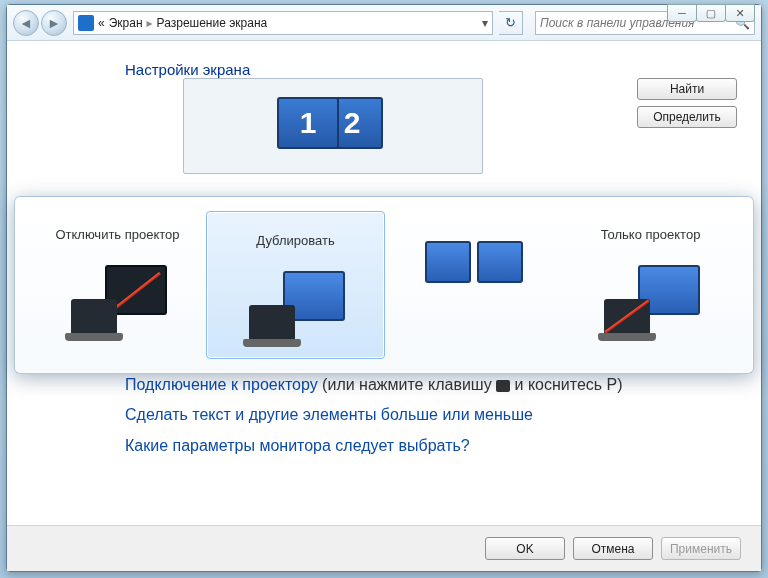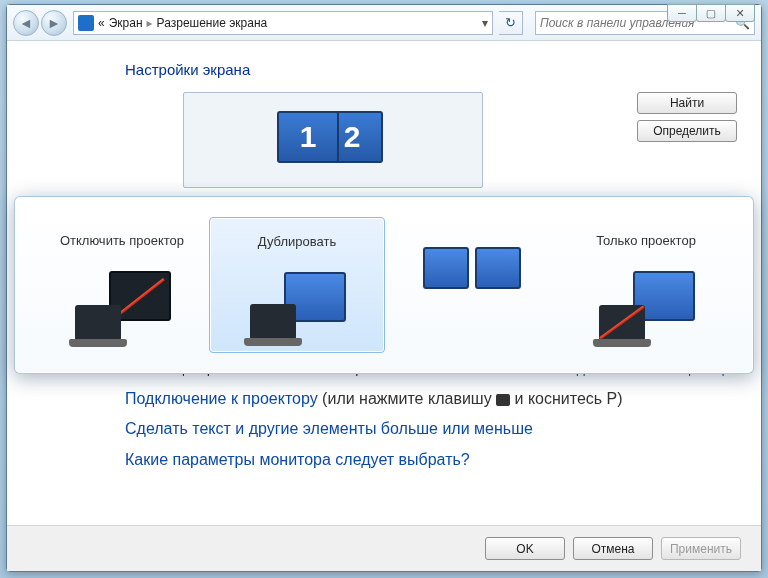--- a/index.html
+++ b/index.html
@@ -111,21 +111,20 @@
   .searchbox .search-icon { color: #3a6aa0; }
   .content {
     flex: 1;
     background: #fff;
     padding: 20px 24px 10px 118px;
     overflow: hidden;
   }
   .page-title {
     color: #003399;
     font-size: 15px;
-    margin-bottom: 14px;
   }
   .preview-row {
     display: flex;
     align-items: flex-start;
     gap: 20px;
   }
   .monitor-preview {
     width: 300px; height: 96px;
     border: 1px solid #b0c0d0;
     background: #eef4f8;
@@ -203,38 +202,39 @@
   .projector-overlay {
     position: absolute;
     top: 196px;
     left: 14px; right: 14px;
     height: 178px;
     background: linear-gradient(#fff, #f6fafd);
     border: 1px solid rgba(120,160,200,0.6);
     border-radius: 6px;
     box-shadow: 0 4px 20px rgba(0,40,80,0.35), inset 0 0 0 1px #fff;
     display: flex;
-    padding: 20px;
+    padding: 14px;
     gap: 0;
   }
   .proj-option {
     flex: 1;
     border-radius: 4px;
     display: flex;
     flex-direction: column;
     align-items: center;
     padding: 6px 4px;
     text-align: center;
     color: #333;
     font-size: 13px;
   }
   .proj-option.selected {
     background: linear-gradient(#e9f3fe,#cfe6fb);
     border: 1px solid #8abbec;
     box-shadow: inset 0 0 0 1px #fff;
+    justify-content: center;
   }
   .proj-label { min-height: 34px; display:flex; align-items:center; justify-content:center; }
   .proj-icon { margin-top: 10px; width: 110px; height: 80px; position: relative; }
   
   .ic-laptop {
     position: absolute; left: 8px; bottom: 6px; width: 46px; height: 36px;
     background: #252b33; border-radius: 3px;
   }
   .ic-laptop::after {
     content:""; position:absolute; left:-6px; bottom:-6px; width:58px; height:8px;

